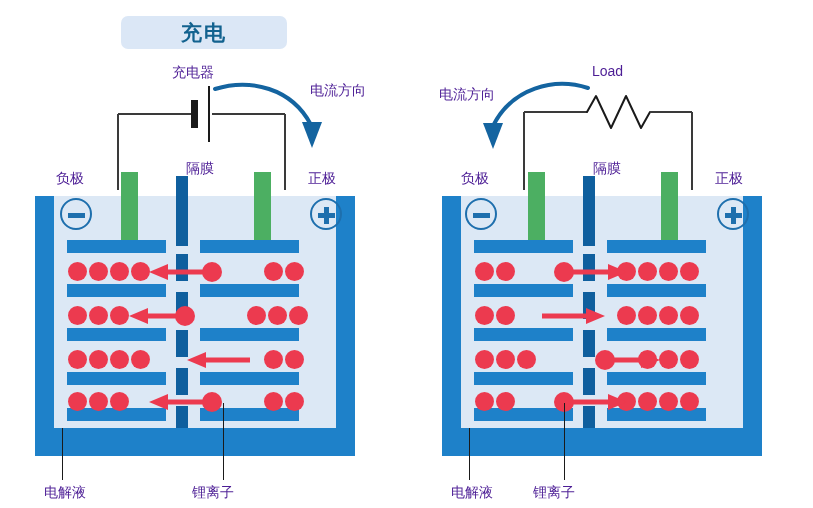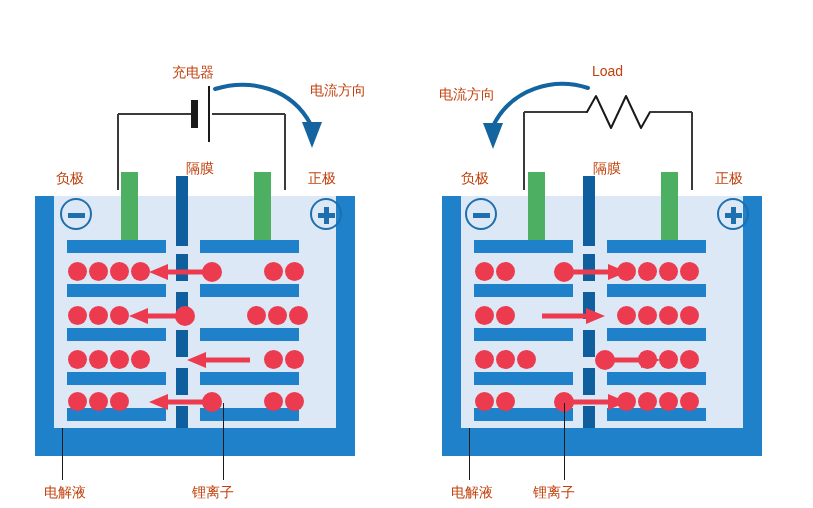--- a/index.html
+++ b/index.html
@@ -17,21 +17,21 @@
     position:absolute;left:121px;top:16px;width:166px;height:33px;
     background:#dbe7f6;border-radius:7px;
     display:flex;align-items:center;justify-content:center;
   }
   .title-banner span{
     color:#12628f;font-size:21px;font-weight:bold;letter-spacing:2px;
     font-family:"DejaVu Sans","Liberation Sans",sans-serif;
   }
 
   
-  .lbl{position:absolute;color:#c2410c;font-size:14px;white-space:nowrap;
+  .lbl{position:absolute;color:#4c1d95;font-size:14px;white-space:nowrap;
        font-family:"DejaVu Sans","Liberation Sans",sans-serif;text-align:center;}
   .lbl-en{font-family:"Liberation Sans","DejaVu Sans",sans-serif;font-size:14px;}
 
   
   .circuit{position:absolute;left:0;top:0;width:406px;height:210px;}
 
   
   .cell{position:absolute;left:35px;top:196px;width:320px;height:260px;}
   .cell-wall{position:absolute;background:#1e81c9;}
   .cell-left-wall{left:0;top:0;width:19px;height:232px;}
@@ -63,20 +63,23 @@
   .leader{position:absolute;width:1px;background:#1a1a1a;}
 
   
   .ion-arrows{position:absolute;left:0;top:0;width:320px;height:232px;}
 </style>
 </head>
 <body>
 
 <div class="panel panel-left">
 
+  <div class="title-banner">
+    <span>充电</span>
+  </div>
 
   <div class="lbl" style="left:172px;top:64px;">充电器</div>
 
   <div class="lbl" style="left:310px;top:82px;">电流方向</div>
 
   <svg class="circuit" viewBox="0 0 406 210">
 
     <path d="M118,114 L118,190" stroke="#3a3a3a" stroke-width="2" fill="none"></path>
     <path d="M118,114 L191,114" stroke="#3a3a3a" stroke-width="2" fill="none"></path>
     <path d="M212,114 L285,114" stroke="#3a3a3a" stroke-width="2" fill="none"></path>

